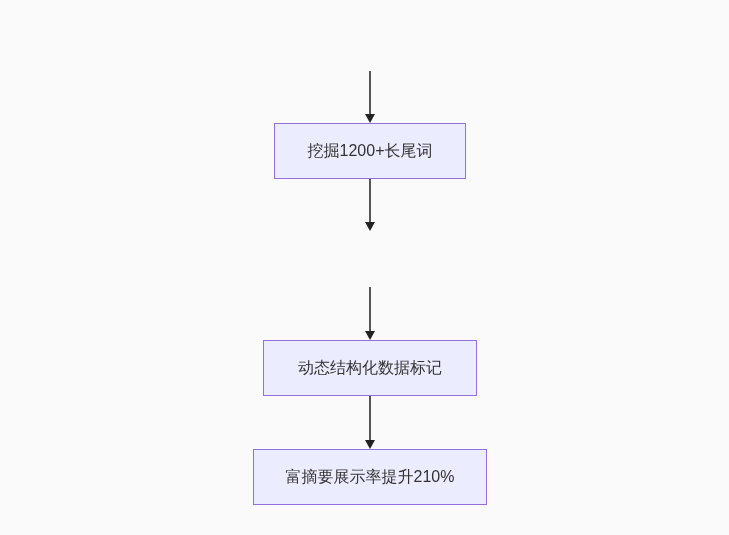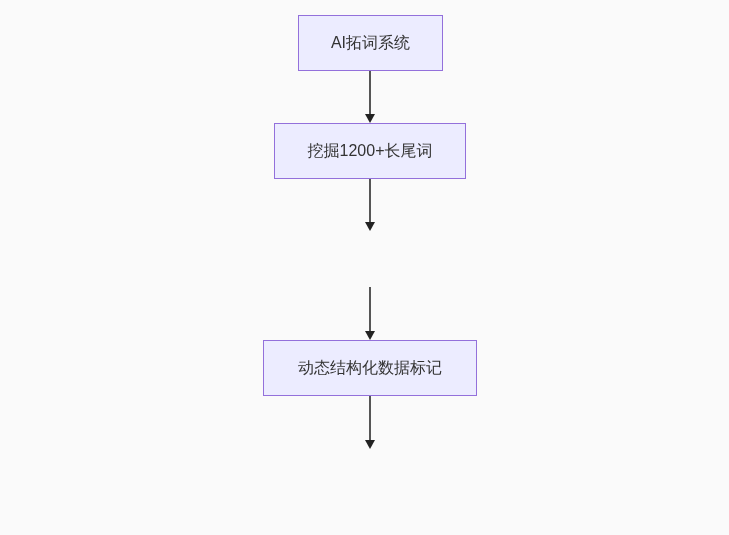--- a/index.html
+++ b/index.html
@@ -62,23 +62,20 @@
     border-left: 5px solid transparent;
     border-right: 5px solid transparent;
     border-top: 9px solid var(--edge-arrowhead, #222222);
   }
 </style>
 </head>
 <body>
 
 <div class="canvas">
 
-  <div class="node node-1">
-    <span class="node-label">AI拓词系统</span>
-  </div>
 
   <div class="arrow arrow-1">
     <div class="arrow-line"></div>
     <div class="arrow-head"></div>
   </div>
 
   <div class="node node-2">
     <span class="node-label">挖掘1200+长尾词</span>
   </div>
 
@@ -95,14 +92,17 @@
 
   <div class="node node-4">
     <span class="node-label">动态结构化数据标记</span>
   </div>
 
   <div class="arrow arrow-4">
     <div class="arrow-line"></div>
     <div class="arrow-head"></div>
   </div>
 
+  <div class="node node-5">
+    <span class="node-label">富摘要展示率提升210%</span>
+  </div>
 
 </div>
 
 </body></html>

